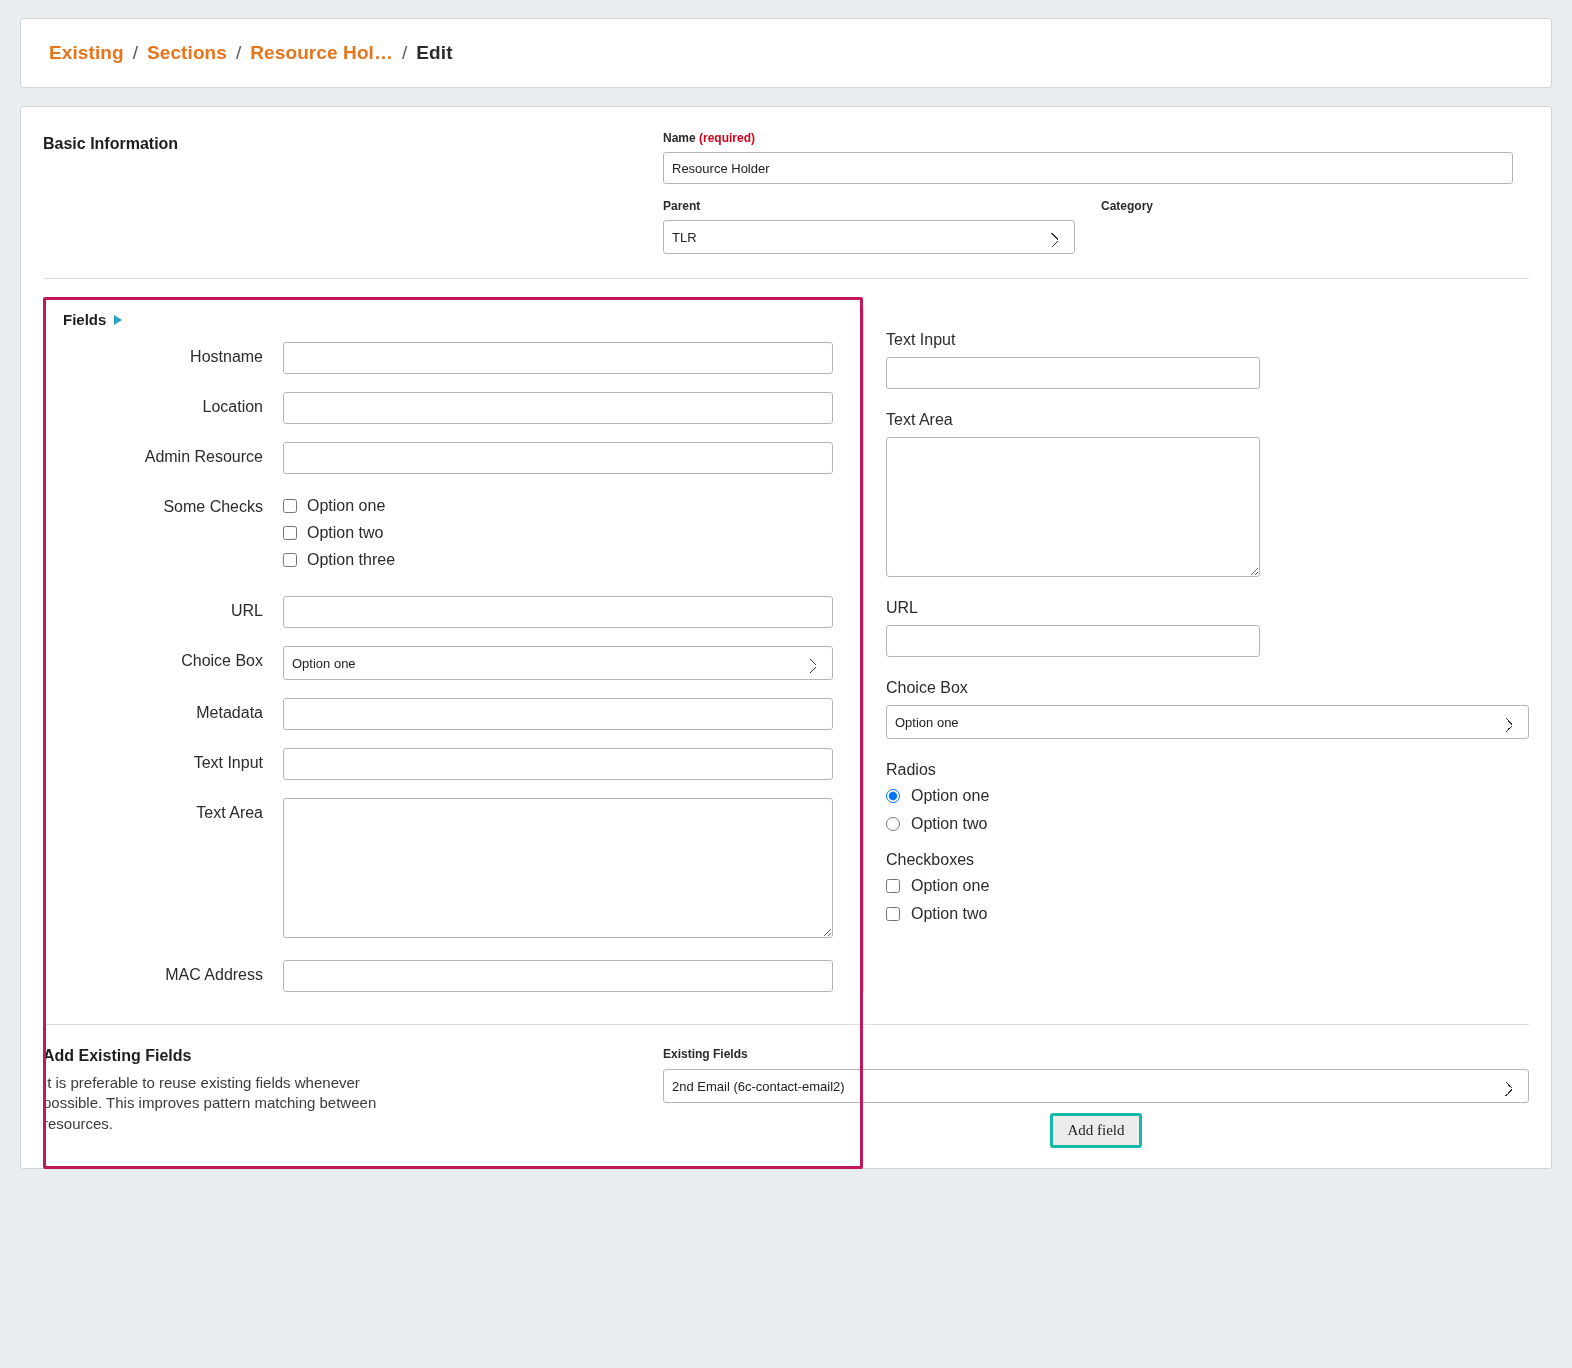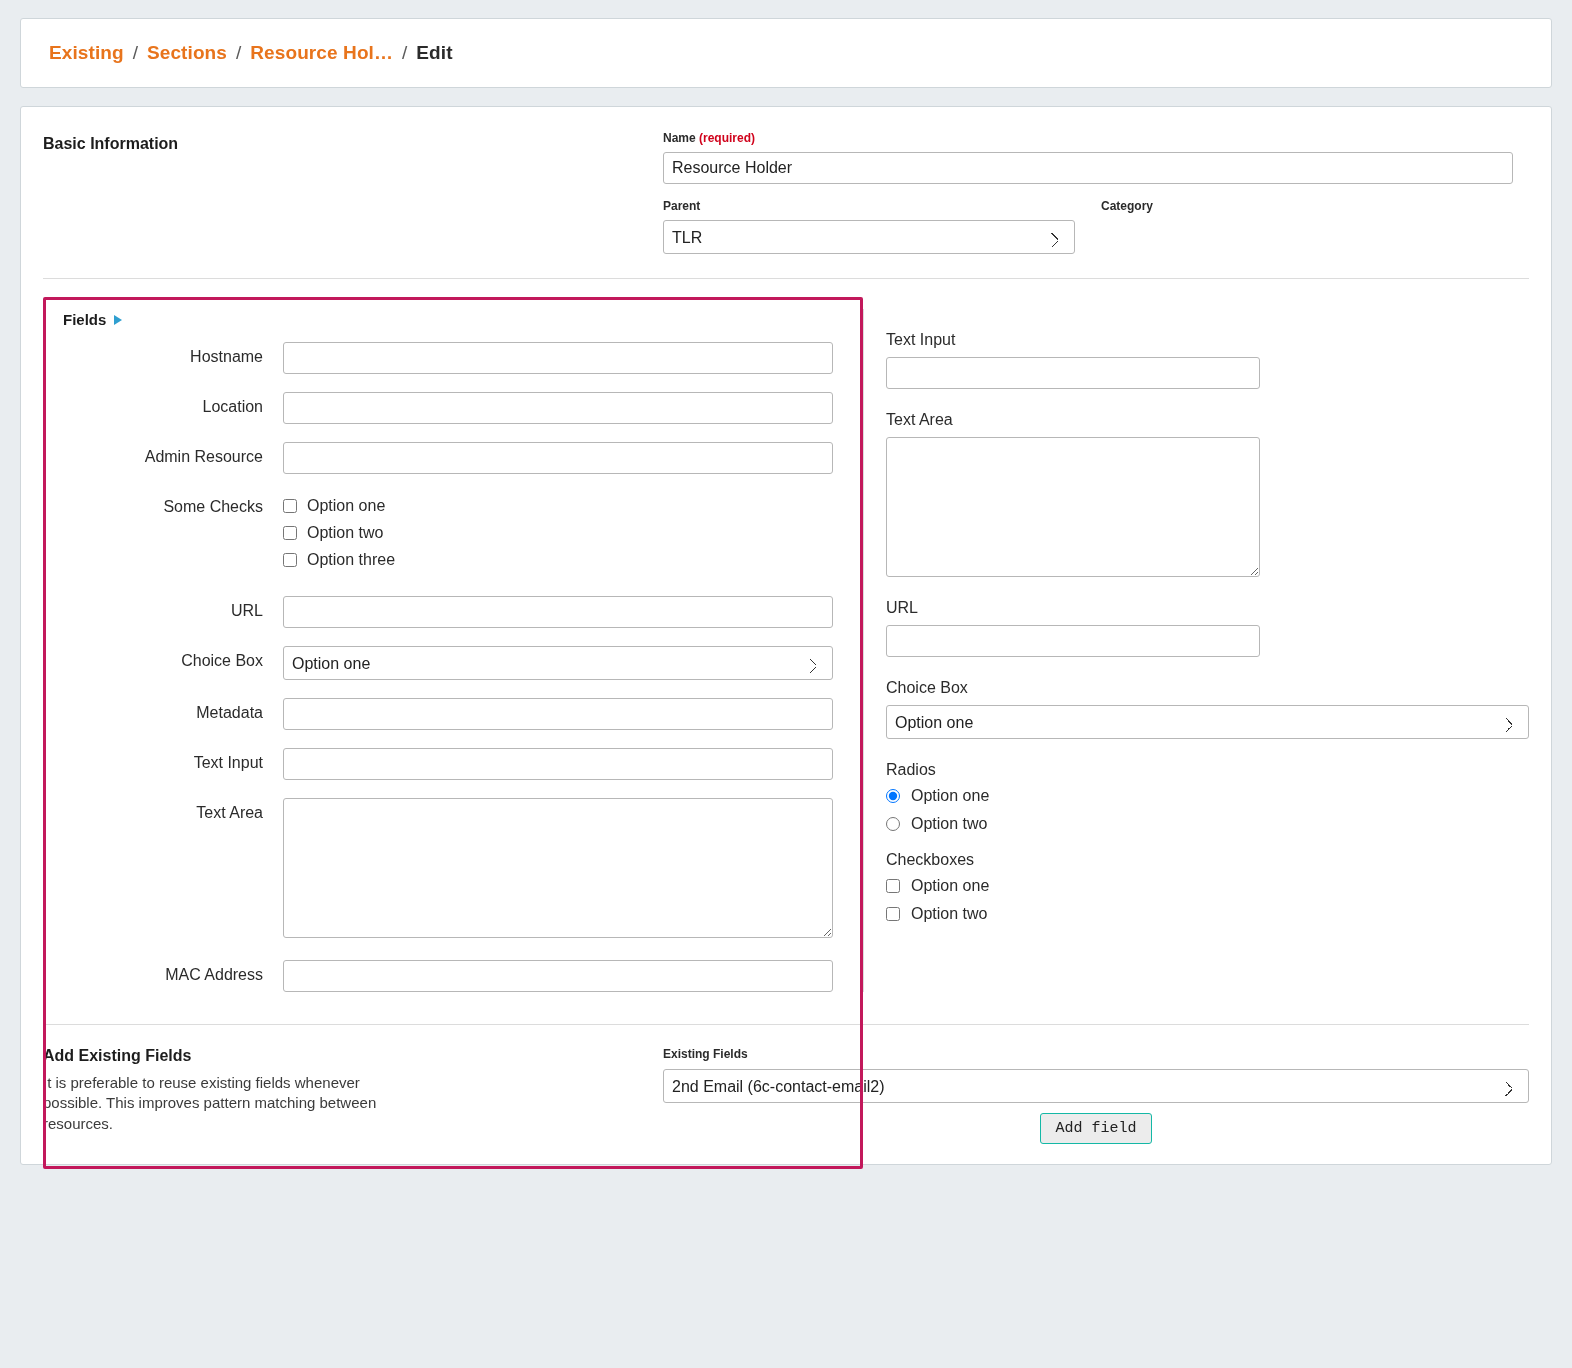--- a/index.html
+++ b/index.html
@@ -69,21 +69,21 @@
     color: #2b2b2b;
     margin-bottom: 7px;
     display: block;
     font-weight: bold;
   }
   .req {
     color: #d0021b;
   }
   input[type="text"], textarea, select {
     font-family: "Liberation Sans", sans-serif;
-    font-size: 16px;
+    font-size: 13px;
     color: #222;
     border: 1px solid #b7b7b7;
     border-radius: 3px;
     background: #fff;
     padding: 6px 8px;
     outline: none;
   }
   .name-input {
     width: 850px;
     height: 32px;
@@ -261,25 +261,25 @@
     align-items: center;
     gap: 10px;
     margin-top: 8px;
     flex-direction: column;
   }
   .existing-select {
     width: 300px;
     height: 32px;
   }
   .btn {
-    font-family: Liberation Mono, monospace;
+    font-family: Liberation Serif, serif;
     font-size: 15px;
     color: #222;
     background: #ececec;
-    border: 1px solid #14b8a6;
+    border: 3px solid #14b8a6;
     border-radius: 3px;
     padding: 6px 14px;
     cursor: pointer;
   }
 </style>
 </head>
 <body>
 
 <div class="page">
 

